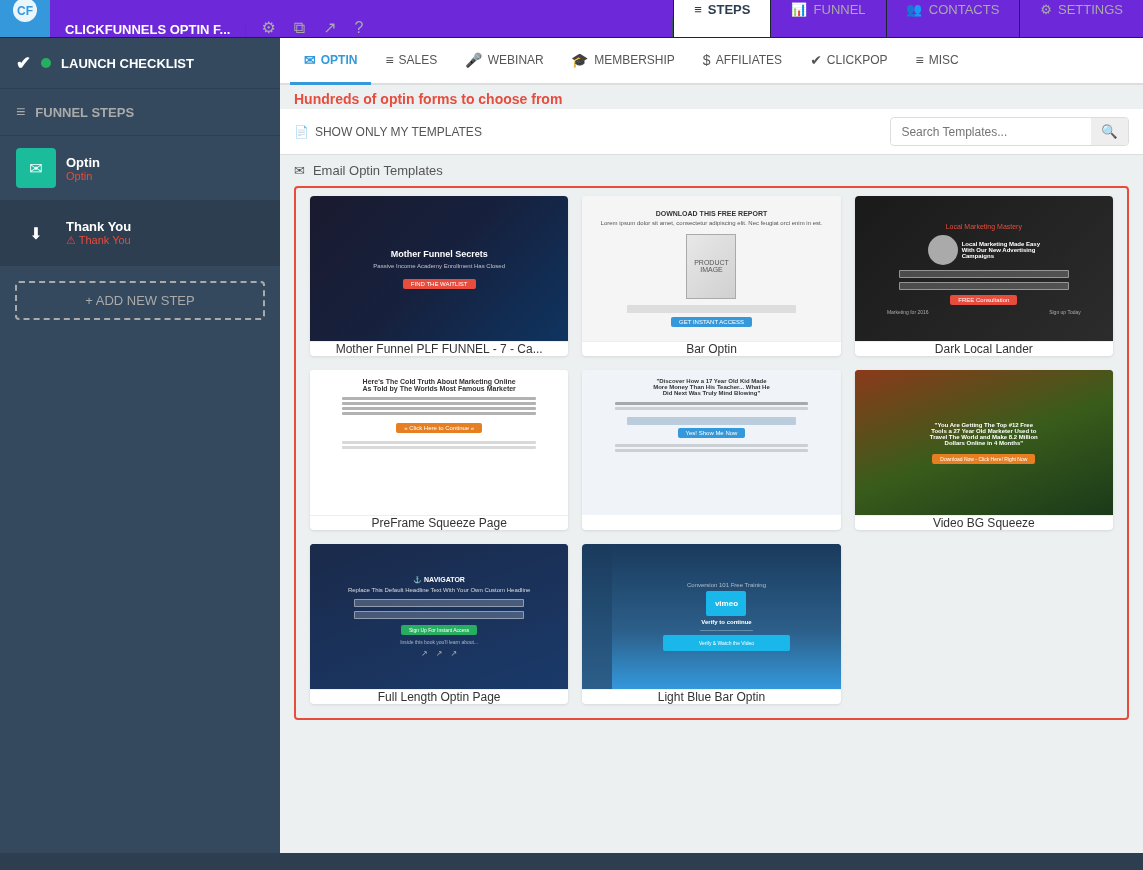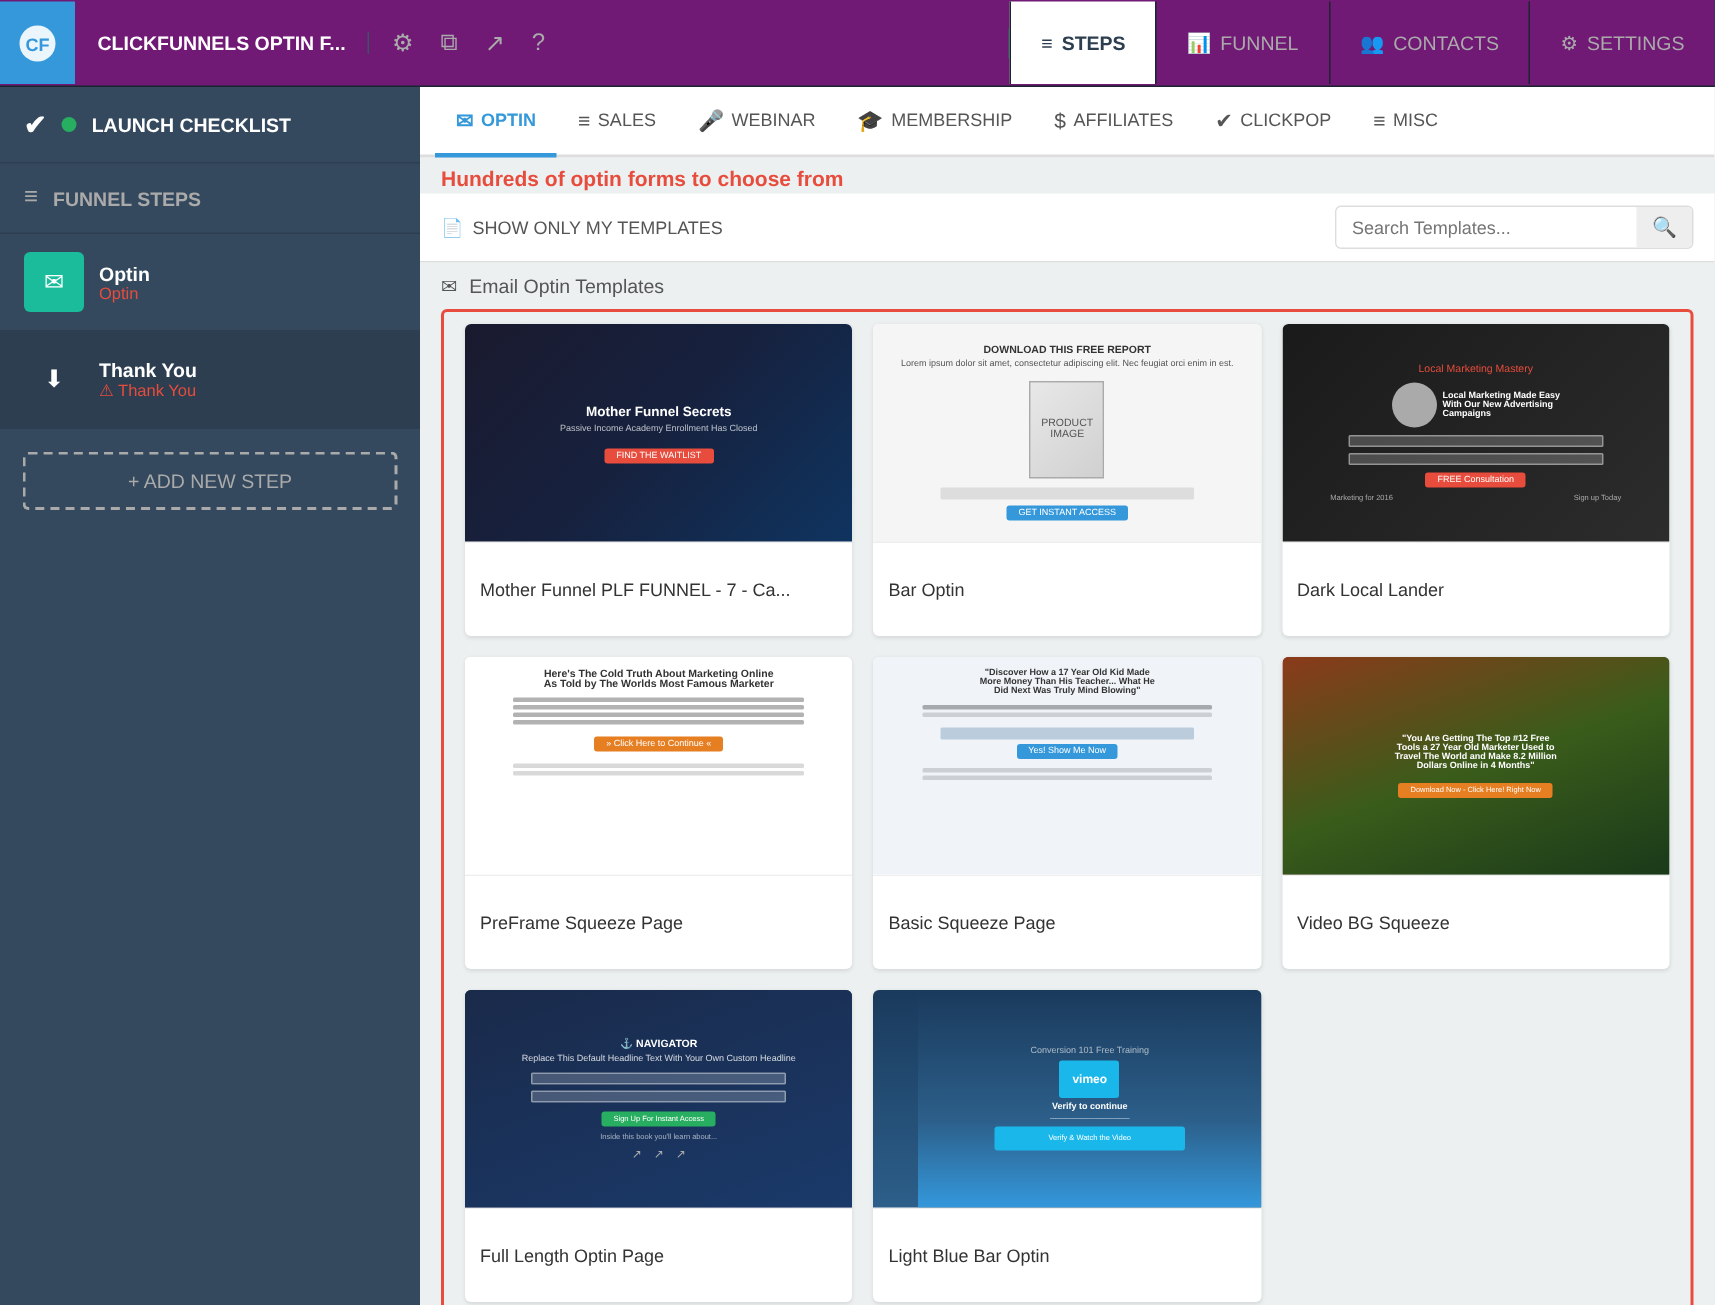--- a/index.html
+++ b/index.html
@@ -1,20 +1,20 @@
 <!DOCTYPE html>
 <html><head>
   <meta charset="utf-8">
   <style>
     * { box-sizing: border-box; margin: 0; padding: 0; }
     body { font-family: Arial, sans-serif; background: #2c3e50; width: 1143px; height: 870px; overflow: hidden; }
 
     
     .top-nav {
-      display: flex; align-items: center; background: #701a75; height: 58px;
+      display: flex; align-items: flex-end; background: #6d28d9; height: 38px;
       border-bottom: 1px solid #1a252f;
     }
     .top-nav-logo {
       background: #3498db; width: 50px; height: 55px;
       display: flex; align-items: center; justify-content: center;
     }
     .top-nav-logo svg { width: 28px; height: 28px; }
     .top-nav-title {
       color: #fff; font-weight: bold; font-size: 13px; padding: 0 15px;
       border-right: 1px solid #3d5166;
@@ -121,21 +121,21 @@
       display: grid; grid-template-columns: repeat(3, 1fr); gap: 14px;
     }
     .template-card {
       background: #fff; border-radius: 4px; overflow: hidden;
       box-shadow: 0 1px 3px rgba(0,0,0,0.1); cursor: pointer;
     }
     .template-thumb {
       width: 100%; height: 145px; overflow: hidden; position: relative;
     }
     .template-name {
-      padding: 24px 10px; font-size: 12px; text-align: left; color: #333;
+      padding: 0 10px; font-size: 12px; text-align: center; color: #333;
       border-top: 1px solid #eee; font-weight: 500;
     }
 
     
     .thumb-mother { background: linear-gradient(135deg, #1a1a2e, #16213e, #0f3460); }
     .thumb-bar { background: linear-gradient(180deg, #f5f5f5, #eee); }
     .thumb-dark { background: linear-gradient(135deg, #1a1a1a, #2c2c2c); }
     .thumb-minimal { background: linear-gradient(180deg, #2c3e50, #fff); }
     .thumb-preframe { background: linear-gradient(180deg, #fff, #f9f9f9); }
     .thumb-basic { background: linear-gradient(180deg, #f0f0f0, #fff); }
@@ -395,21 +395,20 @@
                 <div class="thumb-line"></div>
               </div>
               <div style="margin-top:5px;width:70%;height:8px;background:#bcd;border-radius:1px;"></div>
               <div class="thumb-btn thumb-btn-blue" style="margin-top:3px;">Yes! Show Me Now</div>
               <div class="thumb-lines" style="margin-top:4px;">
                 <div class="thumb-line"></div>
                 <div class="thumb-line"></div>
               </div>
             </div>
           </div>
-          <div class="template-name">Basic Squeeze Page</div>
         </div>
 
         <div class="template-card">
           <div class="template-thumb thumb-video">
             <div class="thumb-content" style="background:linear-gradient(160deg,#8B3a1a 0%,#3a5c1a 50%,#1a3a1a 100%);">
               <div style="font-size:6px;color:#fff;text-align:center;font-weight:bold;margin-bottom:4px;">"You Are Getting The Top #12 Free<br>Tools a 27 Year Old Marketer Used to<br>Travel The World and Make 8.2 Million<br>Dollars Online in 4 Months"</div>
               <div class="thumb-btn thumb-btn-orange" style="font-size:5px;">Download Now - Click Here! Right Now</div>
             </div>
           </div>
           <div class="template-name">Video BG Squeeze</div>

